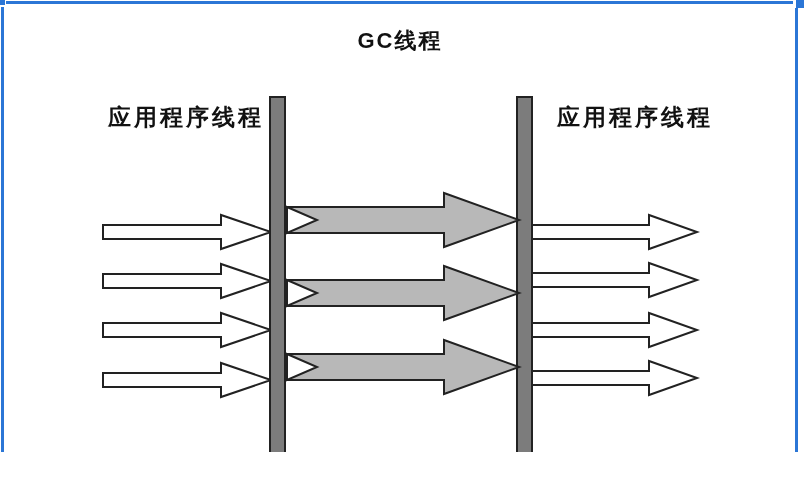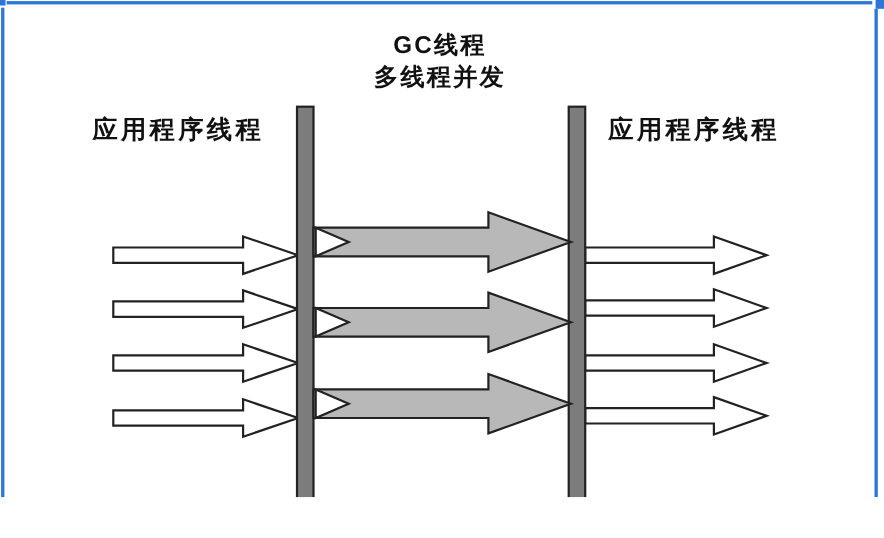--- a/index.html
+++ b/index.html
@@ -23,21 +23,21 @@
 
   
   .title-block{
     position:absolute;left:250px;top:26px;width:300px;
     text-align:center;color:#111;
     font-size:22px;font-weight:bold;line-height:29px;letter-spacing:2px;
   }
   .side-label{
     position:absolute;top:102px;color:#111;
     font-size:23px;font-weight:bold;letter-spacing:3px;
-    text-align:left;white-space:nowrap;
+    text-align:right;white-space:nowrap;
   }
   .label-left{left:84px;width:180px;}
   .label-right{left:553px;width:160px;}
 
   svg.diagram{position:absolute;left:0;top:0;}
 
   .watermark{
     position:absolute;right:14px;top:455px;
     font-size:19px;color:#c5c5c5;letter-spacing:1px;
     font-weight:400;white-space:nowrap;
@@ -51,21 +51,20 @@
   <div class="sel-line sel-top"></div>
   <div class="sel-line sel-left"></div>
   <div class="sel-line sel-right"></div>
   <div class="sel-handle h-tl"></div>
   <div class="sel-handle h-tr"></div>
   <div class="sel-handle h-br"></div>
   <div class="sel-handle h-bl"></div>
 
   <div class="title-block">
     <div>GC线程</div>
-    <div>多线程并发</div>
   </div>
 
   <div class="side-label label-left">应用程序线程</div>
   <div class="side-label label-right">应用程序线程</div>
 
   <svg class="diagram" width="804" height="489" viewBox="0 0 804 489">
       <polygon points="103,225 221,225 221,215 271,232 221,249 221,239 103,239" fill="#ffffff" stroke="#222222" stroke-width="2" stroke-linejoin="miter"></polygon>
       <polygon points="103,274 221,274 221,264 271,281 221,298 221,288 103,288" fill="#ffffff" stroke="#222222" stroke-width="2" stroke-linejoin="miter"></polygon>
       <polygon points="103,323 221,323 221,313 271,330 221,347 221,337 103,337" fill="#ffffff" stroke="#222222" stroke-width="2" stroke-linejoin="miter"></polygon>
       <polygon points="103,373 221,373 221,363 271,380 221,397 221,387 103,387" fill="#ffffff" stroke="#222222" stroke-width="2" stroke-linejoin="miter"></polygon>

